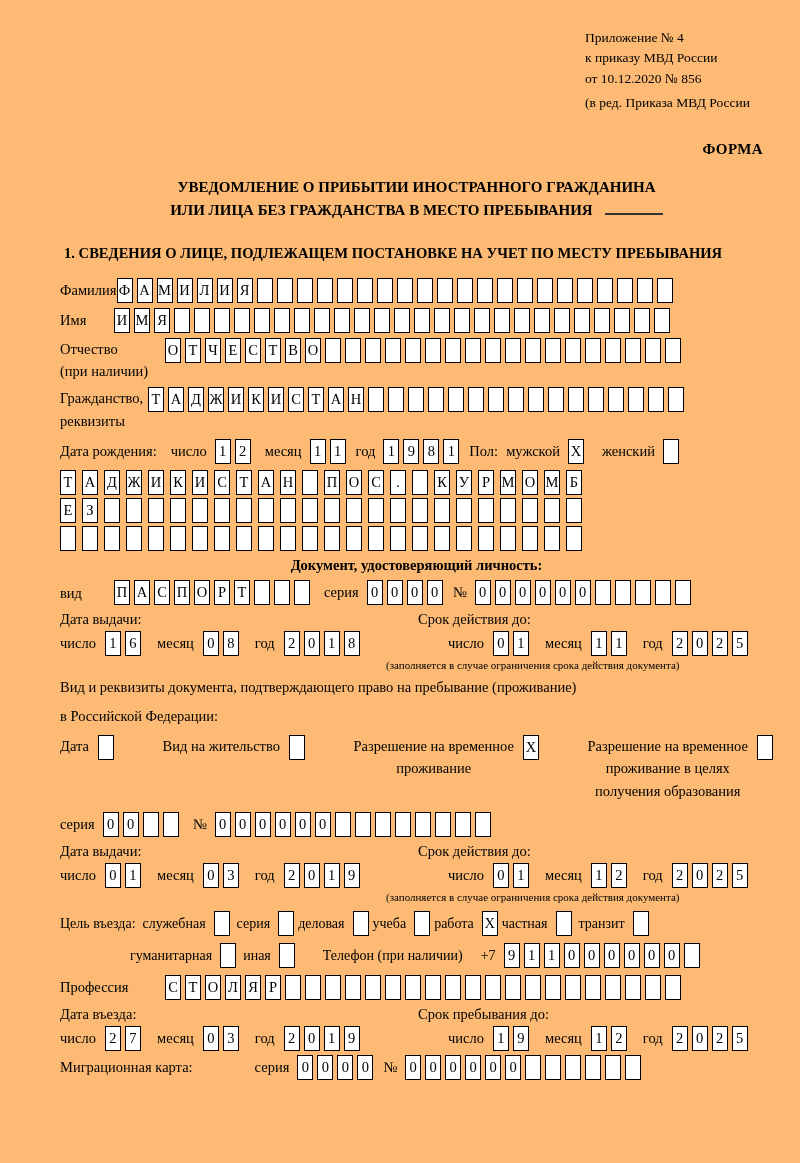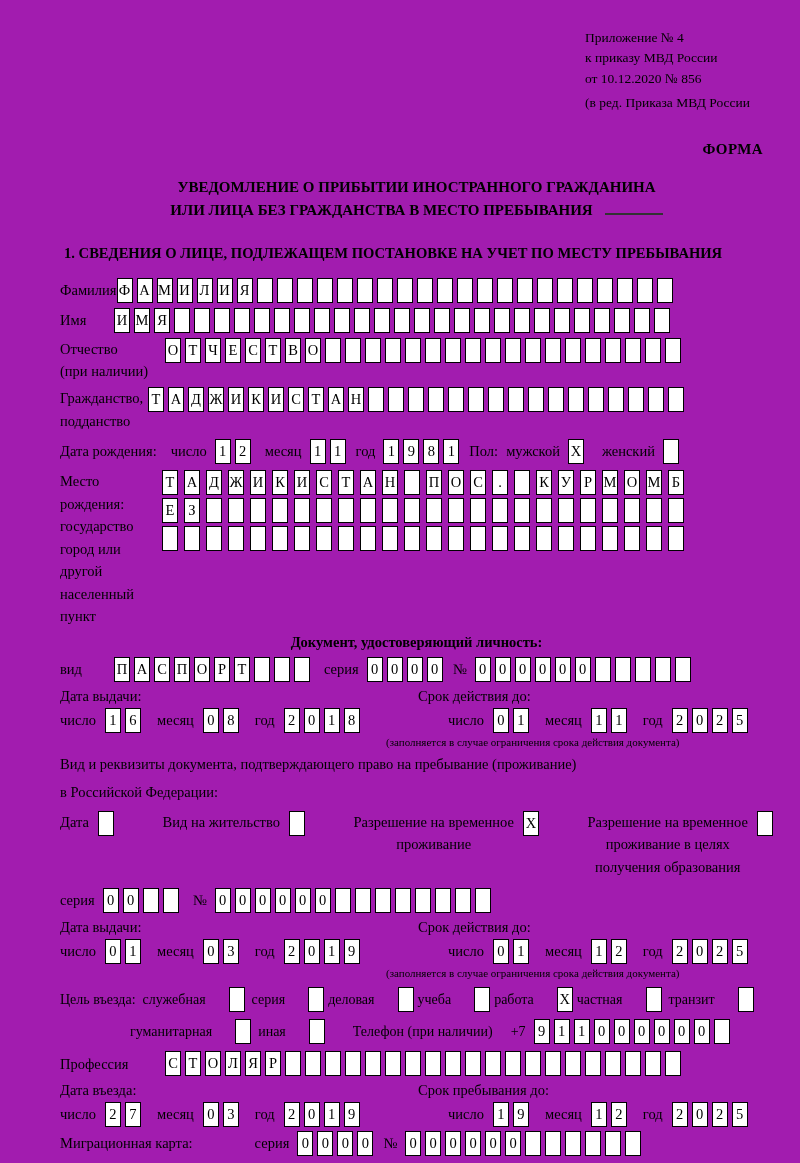--- a/index.html
+++ b/index.html
@@ -1,17 +1,17 @@
 <!DOCTYPE html>
 <html><head>
 <meta charset="utf-8">
 <style>
   *{box-sizing:border-box}
   html,body{margin:0;padding:0;background:#fff}
-  .page{width:800px;height:1163px;background:#a21caf;color:#000;
+  .page{width:800px;height:1163px;background:#fdba74;color:#000;
         font-family:"Liberation Serif","DejaVu Serif",serif;font-size:14.5px;
         padding:28px 27px 0 60px;overflow:hidden;position:relative}
   
   .hdr{margin-left:auto;width:188px;font-size:13.5px;line-height:1.5;text-align:left}
   .hdr .sub{margin-top:4px}
   .forma{text-align:right;font-weight:bold;font-size:15px;margin-top:28px;padding-right:10px;letter-spacing:.4px}
   .title{text-align:center;font-weight:bold;font-size:15px;line-height:1.55;margin-top:18px}
   .uline{display:inline-block;width:58px;border-bottom:2px solid #333;margin-left:12px;height:14px}
   .sect{font-weight:bold;font-size:14.6px;margin-top:22px;margin-bottom:16px;padding-left:4px}
   
@@ -38,21 +38,21 @@
   .dline .dl{margin-right:9px}
   .dline .grp{margin-right:16px}
   .dcol.r .dline{margin-left:30px}
   .dnote{font-size:11px;margin-left:-32px;margin-top:3px;white-space:nowrap}
   
   .permits{display:flex;align-items:flex-start;margin:6px 0 10px 0;justify-content:space-between}
   .popt{display:flex;align-items:flex-start;gap:9px}
   .popt .c{text-align:center;line-height:1.55}
   
   .purline{display:flex;align-items:center;font-size:14px;margin-bottom:7px}
-  .opt{display:flex;align-items:center;gap:23px;margin-left:7px}
+  .opt{display:flex;align-items:center;gap:8px;margin-left:7px}
   .opt.tight{margin-left:4px}
   .ind70{margin-left:70px}
   .intro{line-height:1.7;margin-top:4px}
 </style>
 </head>
 <body>
 
 <div class="page">
 
   <div class="hdr">
@@ -169,21 +169,21 @@
         <span class="cbox"></span>
         <span class="cbox"></span>
         <span class="cbox"></span>
         <span class="cbox"></span>
       </span>
   </div>
 
   <div class="frow top">
     <span class="lblcol w88">
       <div>Гражданство,</div>
-      <div>подданство</div>
+      <div>реквизиты</div>
     </span>
     <span class="boxrow">
         <span class="cbox">Т</span>
         <span class="cbox">А</span>
         <span class="cbox">Д</span>
         <span class="cbox">Ж</span>
         <span class="cbox">И</span>
         <span class="cbox">К</span>
         <span class="cbox">И</span>
         <span class="cbox">С</span>
@@ -233,26 +233,20 @@
     <span class="boxrow">
         <span class="cbox">X</span>
       </span>
     <span class="ml18 mr8">женский</span>
     <span class="boxrow">
         <span class="cbox"></span>
       </span>
   </div>
 
   <div class="frow top" style="margin-top:6px">
-    <span class="lblcol w102">
-      <div>Место рождения:</div>
-      <div>государство</div>
-      <div>город или другой</div>
-      <div>населенный пункт</div>
-    </span>
     <span class="boxcol">
       <span class="boxrow g6">
           <span class="cbox">Т</span>
           <span class="cbox">А</span>
           <span class="cbox">Д</span>
           <span class="cbox">Ж</span>
           <span class="cbox">И</span>
           <span class="cbox">К</span>
           <span class="cbox">И</span>
           <span class="cbox">С</span>

